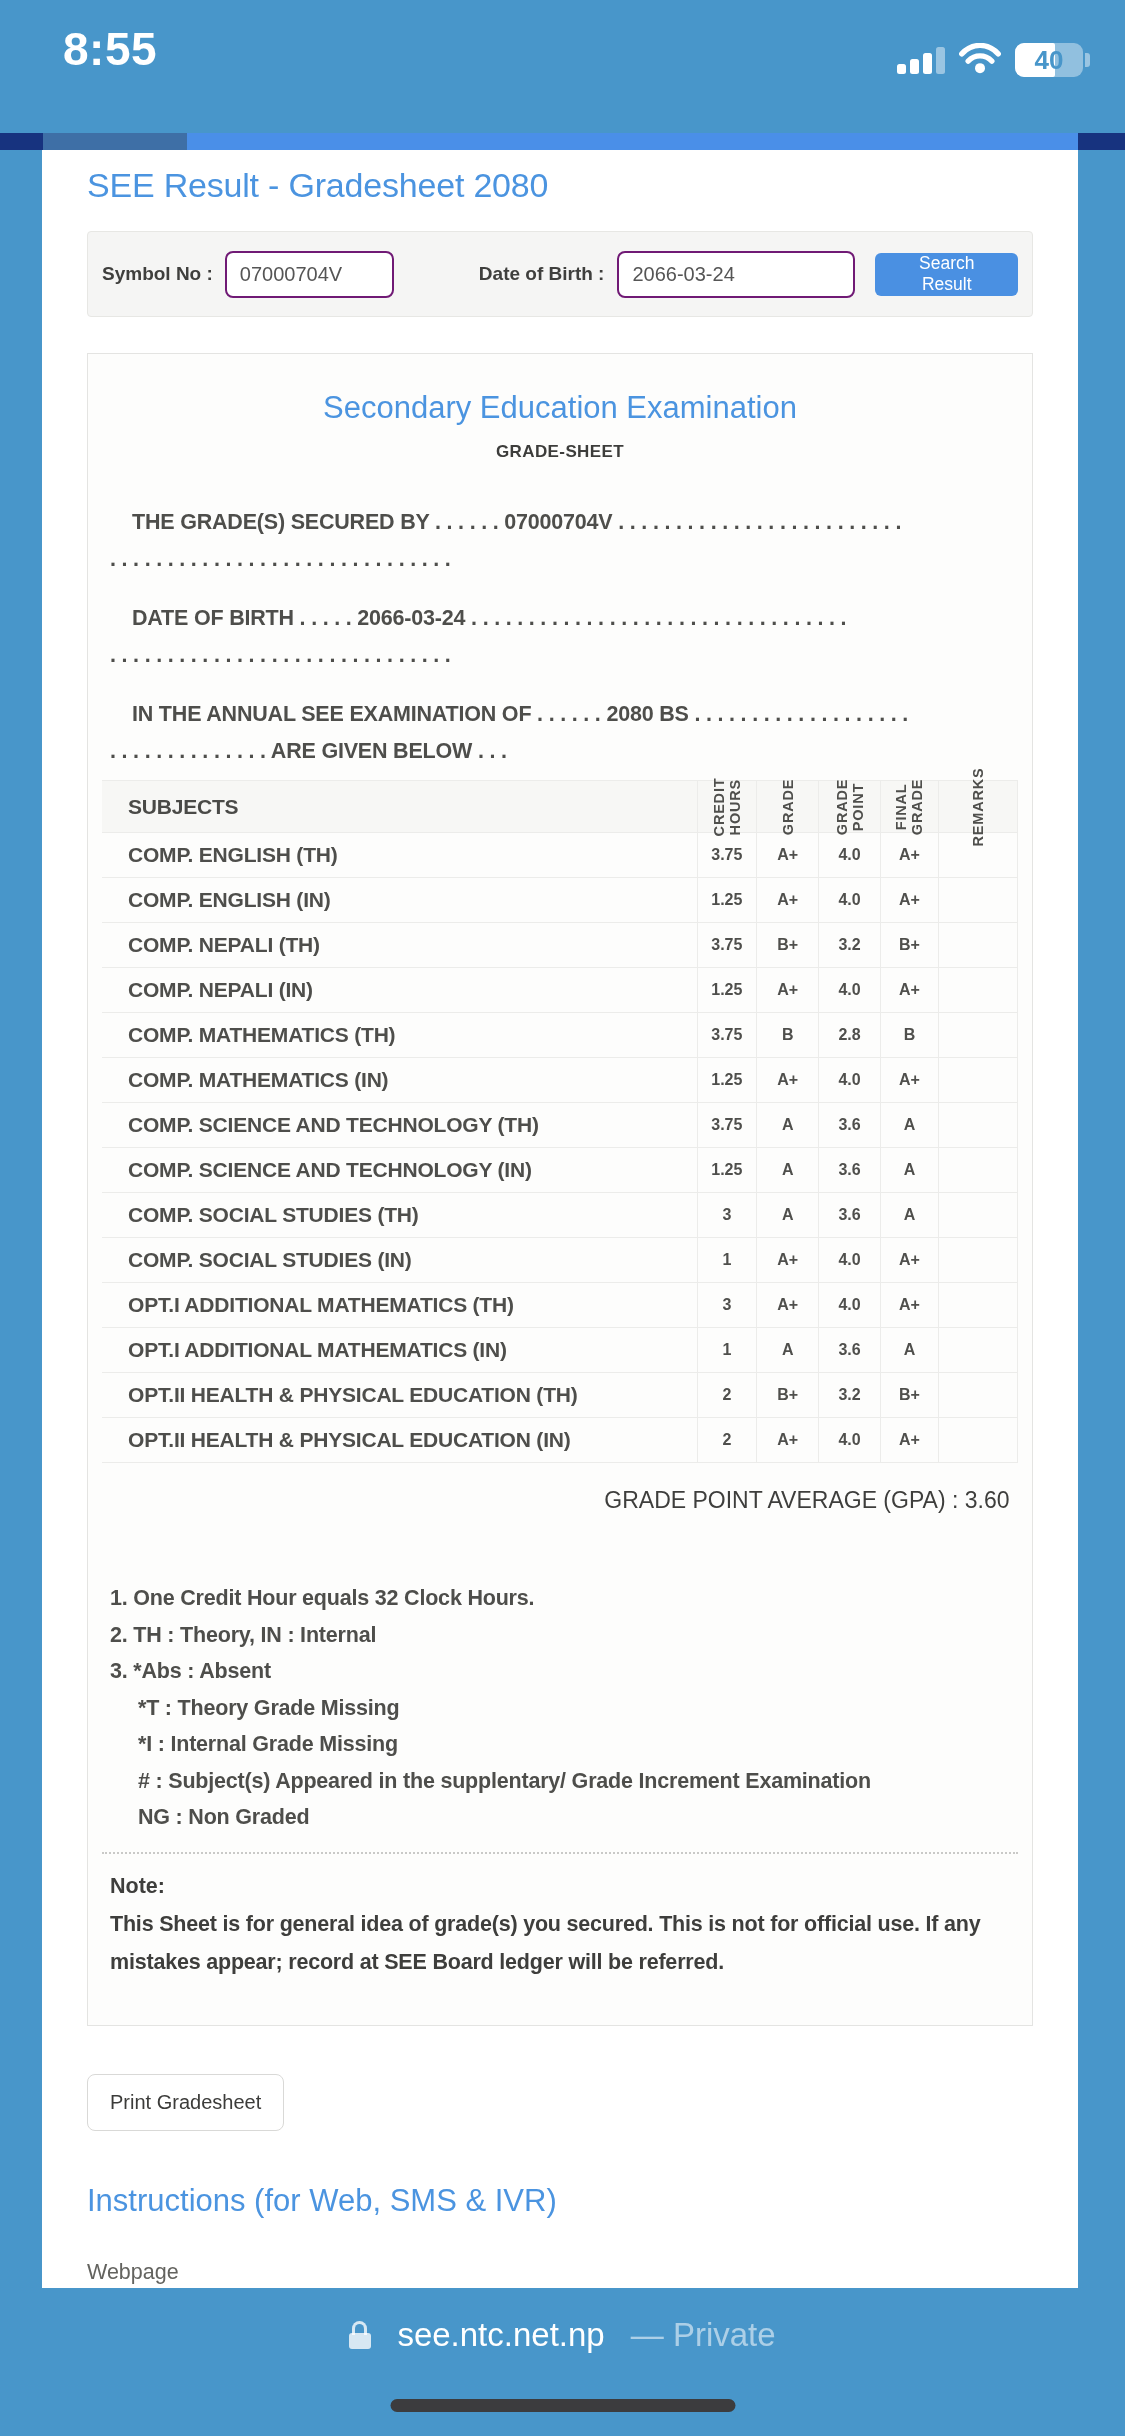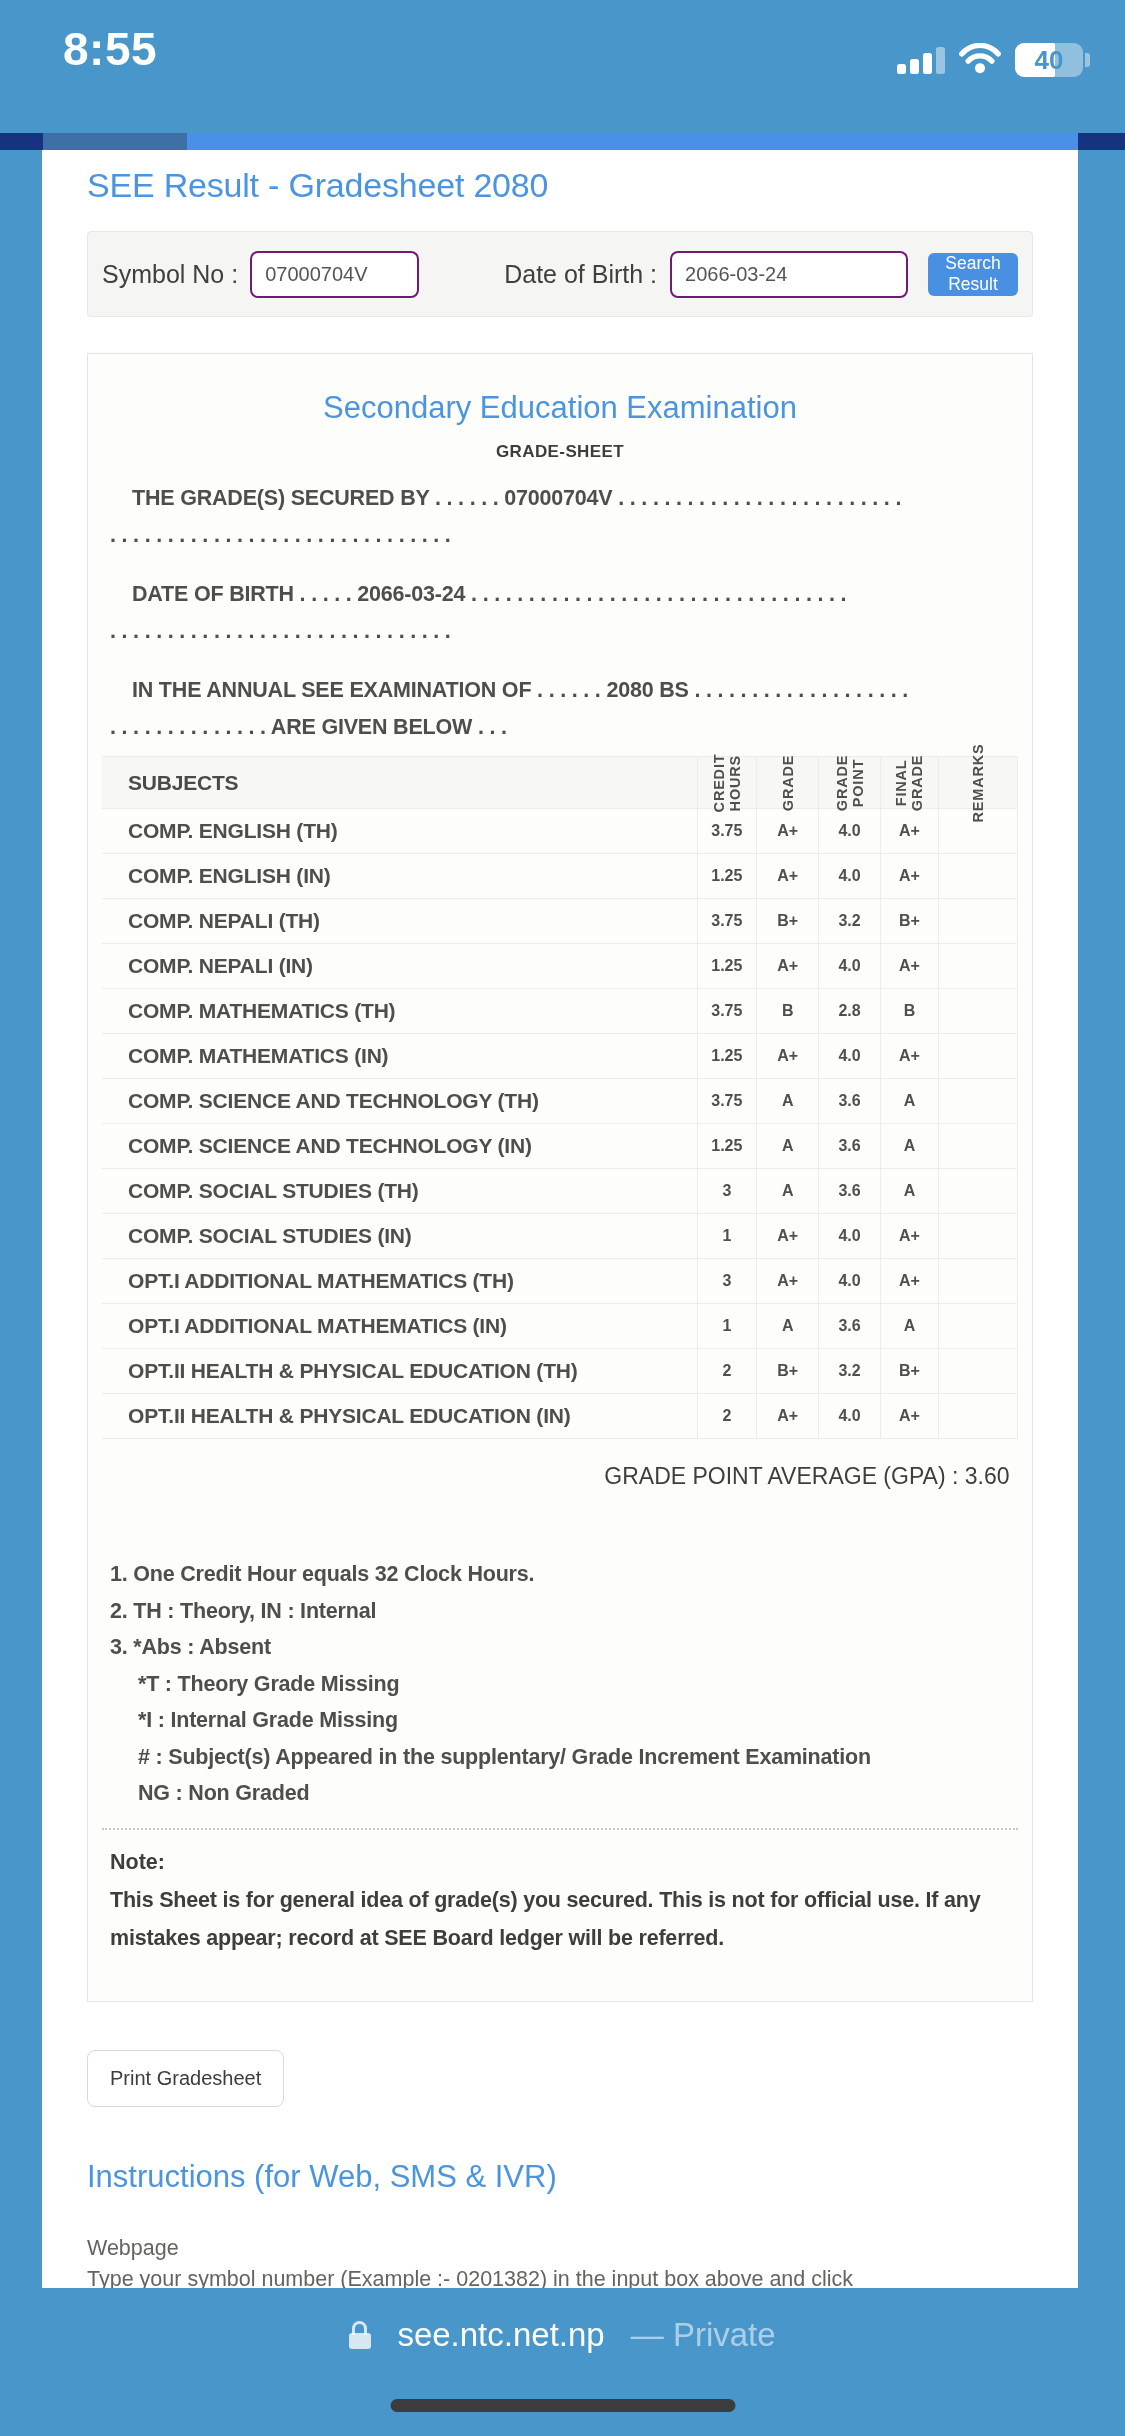--- a/index.html
+++ b/index.html
@@ -34,36 +34,36 @@
   .seg.navy-r { left:1078px; width:47px; background:var(--loading_navy,#17337F); }
 
   
   .page { position:absolute; top:150px; left:42px; width:1036px; height:2272px; background:#fff; overflow:hidden;
           padding:0 45px; color:#4E4E4B; }
   .page-title { margin-top:16px; font-size:34px; font-weight:400; color:var(--accent_blue,#4B94E0); letter-spacing:-.2px; }
 
   
   .search-form { margin-top:26px; height:86px; background:#f5f5f4; border:1px solid #e7e7e4; border-radius:4px;
                  display:flex; align-items:center; padding:0 14px; }
-  .form-label { font-size:25px; font-weight:400; color:#3f3f3d; white-space:nowrap; }
+  .form-label { font-size:19px; font-weight:700; color:#3f3f3d; white-space:nowrap; }
   .txt-input { height:47px; border:2px solid #701a75; border-radius:8px; background:#fff; color:#555;
                font-size:20px; padding:0 13px; font-family:inherit; }
   #symbol-input { width:169px; margin-left:12px; }
   #dob-label { margin-left:85px; }
   #dob-input { width:238px; margin-left:13px; }
   .search-btn { margin-left:20px; height:43px; padding:0 17px; background:var(--button_blue,#4A90E2); color:#fff;
                 border:none; border-radius:6px; font-size:17.5px; font-family:inherit; cursor:pointer; }
 
   
   .panel { margin-top:36px; border:1px solid #e4e4e2; background:#fdfdfc; padding:36px 14px 44px; }
   .panel h2 { text-align:center; font-size:31px; font-weight:400; color:var(--accent_blue,#4B94E0); }
   .gs-label { text-align:center; margin-top:16px; font-size:17px; font-weight:700; color:#3d3d3b; letter-spacing:.4px; }
   .dotted-par { margin:22px 8px 0; font-size:21.5px; font-weight:700; line-height:37px; color:#4e4e4b;
                 white-space:pre-line; text-indent:22px; letter-spacing:-.2px; }
-  .dotted-par.first { margin-top:18px; }
+  .dotted-par.first { margin-top:42px; }
 
   
   table.grades { width:100%; border-collapse:collapse; margin-top:10px; table-layout:fixed; }
   .grades th, .grades td { border-bottom:1px solid #ececea; }
   .grades thead th { background:#f7f7f5; border-top:1px solid #ececea; height:52px; position:relative; }
   .grades th.subj-h { text-align:left; padding-left:26px; font-size:21px; font-weight:700; color:#4a4a47; letter-spacing:-.2px; }
   .vert { position:absolute; left:50%; top:50%; transform:translate(-50%,-50%) rotate(180deg);
           writing-mode:vertical-rl; white-space:pre-line; font-size:14.5px; font-weight:700; color:#4f4f4c;
           letter-spacing:.8px; line-height:16px; }
   .grades td.subj { text-align:left; padding:10px 6px 10px 26px; font-size:21px; font-weight:700; color:#4e4e4b;

